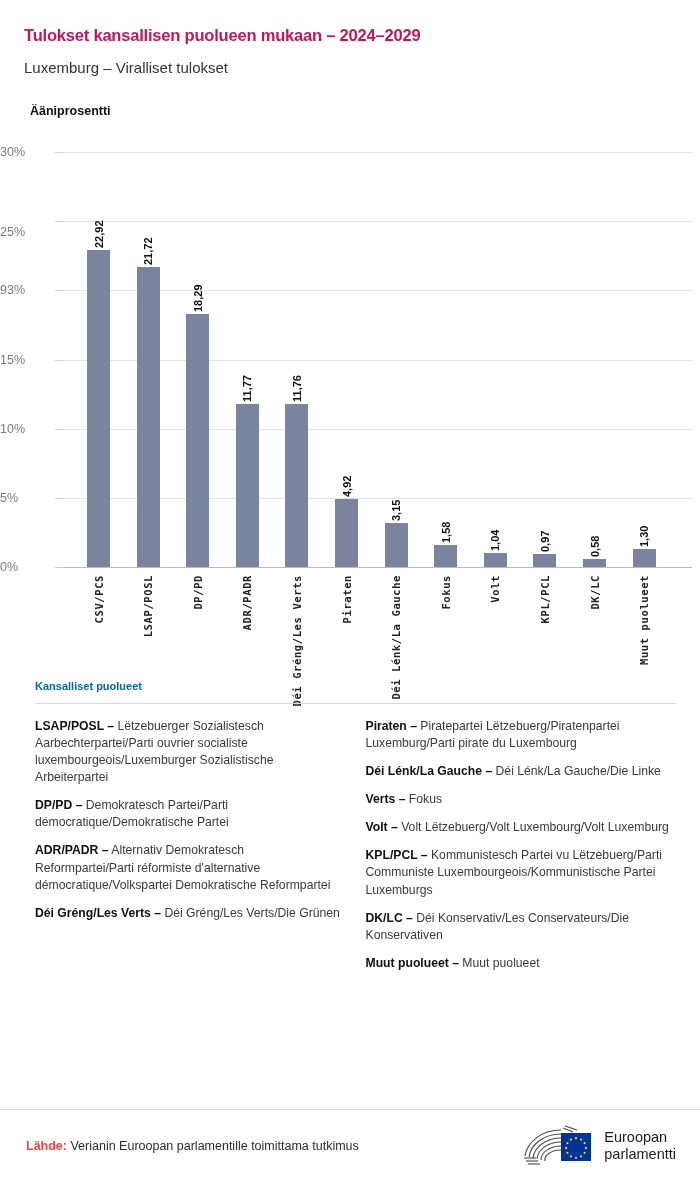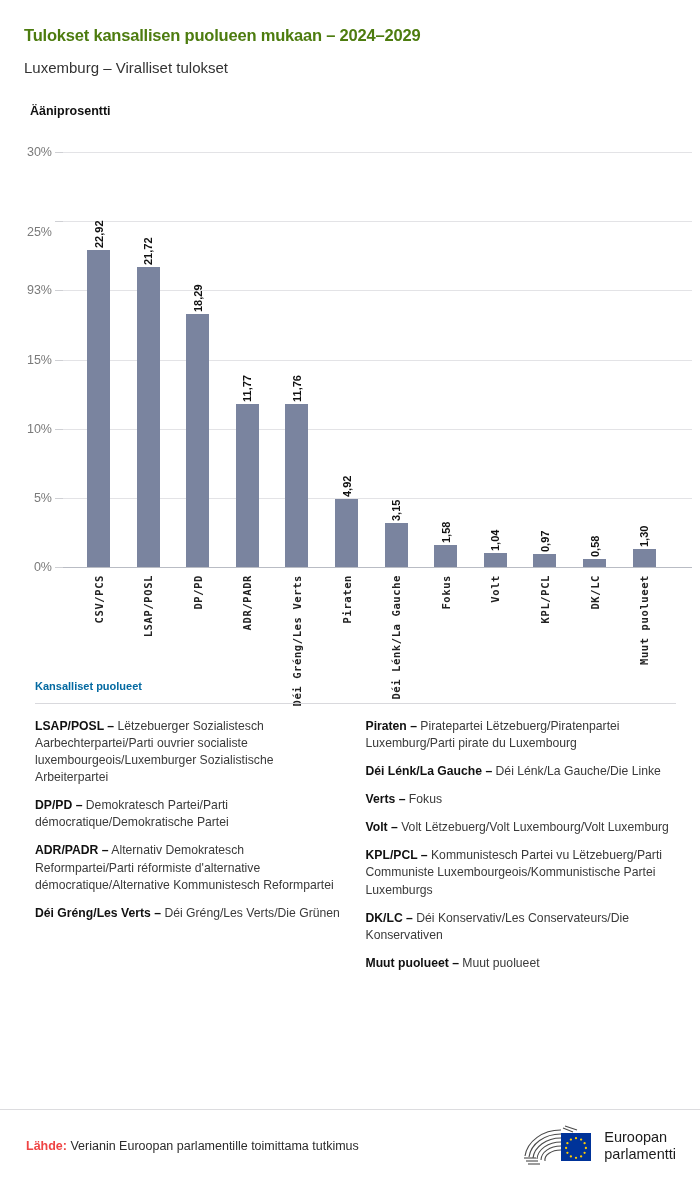--- a/index.html
+++ b/index.html
@@ -32,21 +32,21 @@
     font-size: 12.5px;
     color: #2b2b2b;
   }
 
   
   .titles { padding: 26px 24px 0 24px; }
   .title-main {
     font-size: 16.5px;
     font-weight: bold;
     letter-spacing: -0.2px;
-    color: #4d7c0f;
+    color: #be185d;
   }
   .title-sub {
     font-size: 15px;
     font-weight: normal;
     color: #333;
     margin-top: 14px;
   }
 
   
   .chart-wrap { position: relative; margin-top: 28px; }
@@ -68,21 +68,20 @@
     left: 63px;
     right: 8px;
     height: 1px;
     background: #e3e3e6;
   }
   .gridline.zero { background: #b9bcc4; }
   .ytick {
     position: absolute;
     left: 0;
     width: 52px;
-    text-align: right;
     font-size: 12.5px;
     color: #7a7a7a;
     transform: translateY(-50%);
   }
   .tickmark {
     position: absolute;
     left: 55px;
     width: 8px;
     height: 1px;
     background: #cfd0d4;
@@ -238,21 +237,21 @@
       </div>
   </div>
 
   <div class="legend">
     <div class="legend-title">Kansalliset puolueet</div>
     <div class="legend-rule"></div>
     <div class="legend-cols">
       <div class="legend-col" id="legend-left">
           <div class="legend-item"><b>LSAP/POSL –</b><span> Lëtzebuerger Sozialistesch Aarbechterpartei/Parti ouvrier socialiste luxembourgeois/Luxemburger Sozialistische Arbeiterpartei</span></div>
           <div class="legend-item"><b>DP/PD –</b><span> Demokratesch Partei/Parti démocratique/Demokratische Partei</span></div>
-          <div class="legend-item"><b>ADR/PADR –</b><span> Alternativ Demokratesch Reformpartei/Parti réformiste d'alternative démocratique/Alternative Kommunistesch Reformpartei</span></div>
+          <div class="legend-item"><b>ADR/PADR –</b><span> Alternativ Demokratesch Reformpartei/Parti réformiste d'alternative démocratique/Volkspartei Demokratische Reformpartei</span></div>
           <div class="legend-item"><b>Déi Gréng/Les Verts –</b><span> Déi Gréng/Les Verts/Die Grünen</span></div>
         </div>
       <div class="legend-col" id="legend-right">
           <div class="legend-item"><b>Piraten –</b><span> Piratepartei Lëtzebuerg/Piratenpartei Luxemburg/Parti pirate du Luxembourg</span></div>
           <div class="legend-item"><b>Déi Lénk/La Gauche –</b><span> Déi Lénk/La Gauche/Die Linke</span></div>
           <div class="legend-item"><b>Verts –</b><span> Fokus</span></div>
           <div class="legend-item"><b>Volt –</b><span> Volt Lëtzebuerg/Volt Luxembourg/Volt Luxemburg</span></div>
           <div class="legend-item"><b>KPL/PCL –</b><span> Kommunistesch Partei vu Lëtzebuerg/Parti Communiste Luxembourgeois/Kommunistische Partei Luxemburgs</span></div>
           <div class="legend-item"><b>DK/LC –</b><span> Déi Konservativ/Les Conservateurs/Die Konservativen</span></div>
           <div class="legend-item"><b>Muut puolueet –</b><span> Muut puolueet</span></div>

